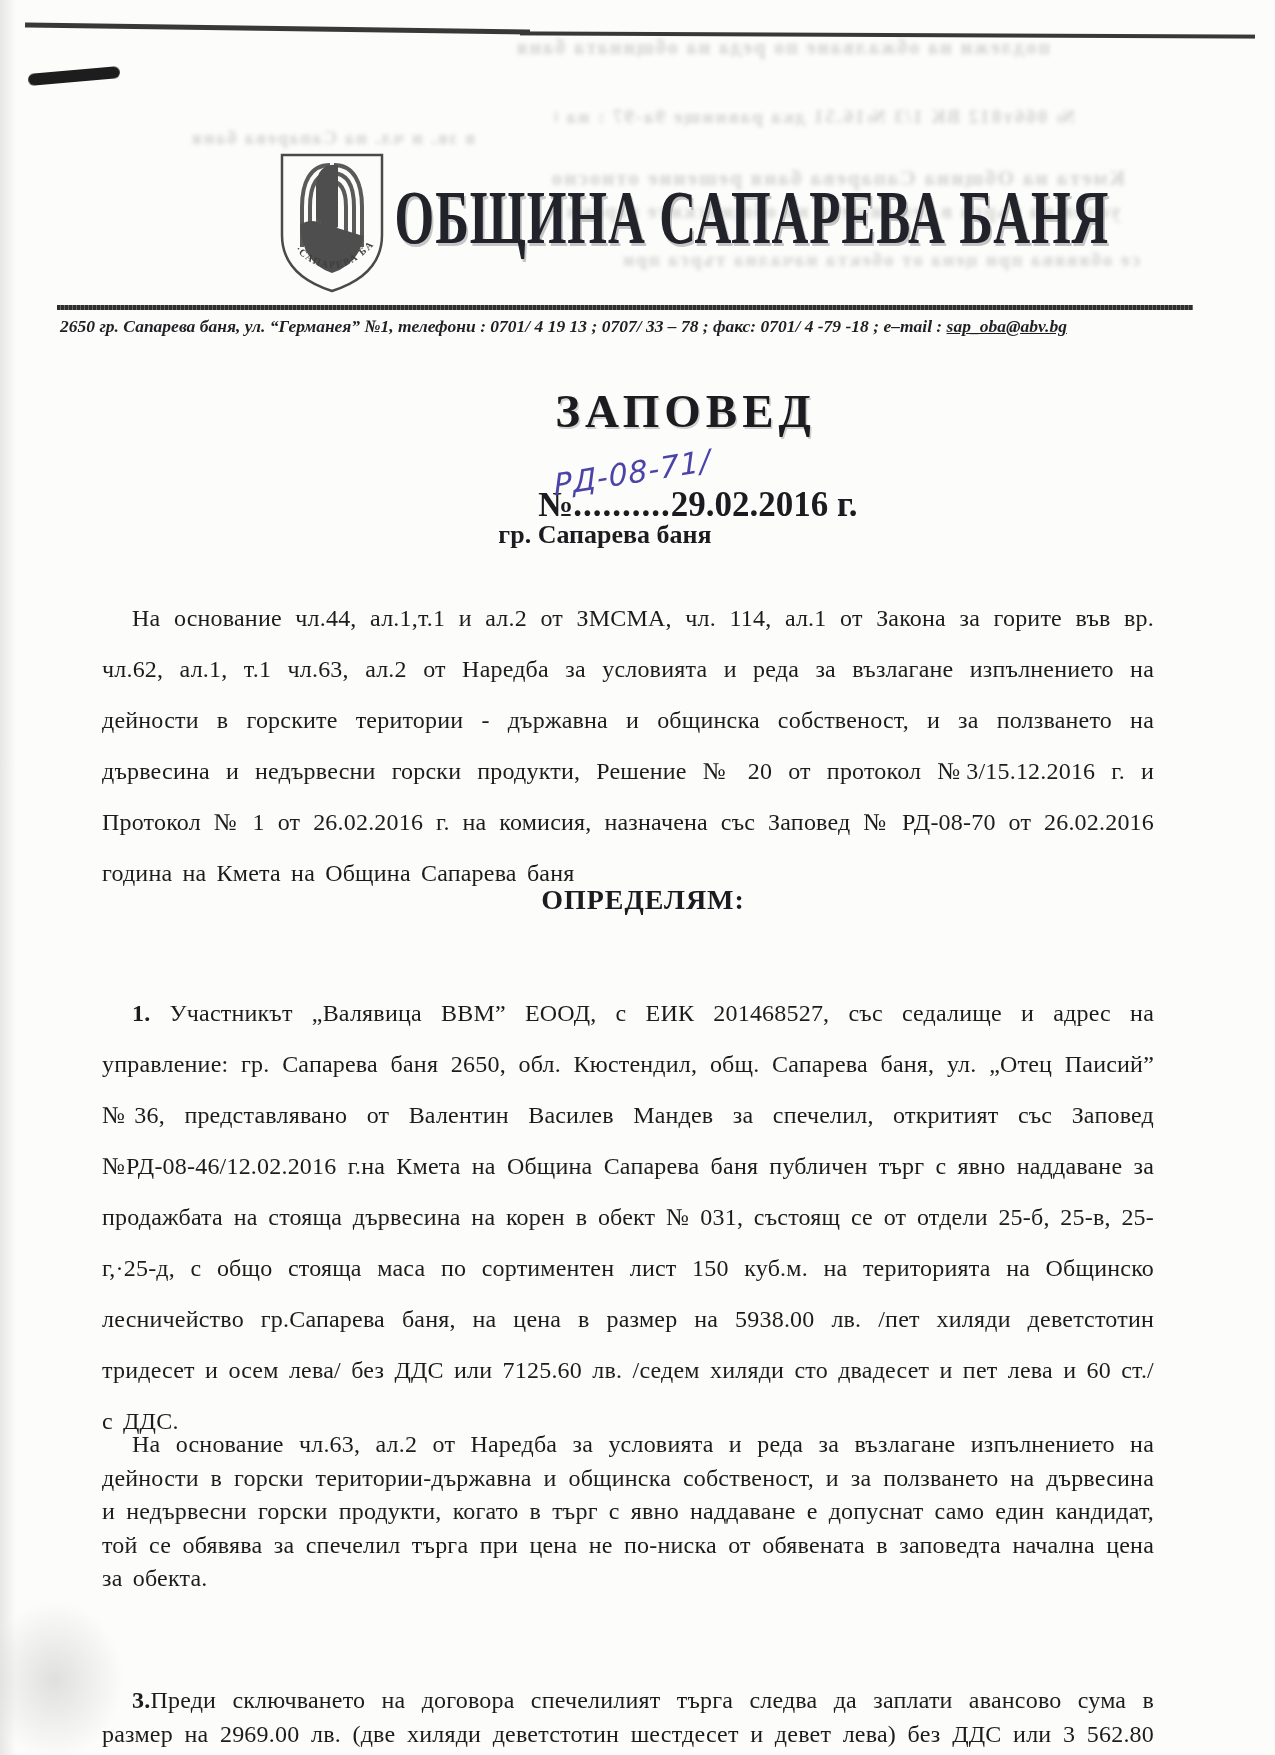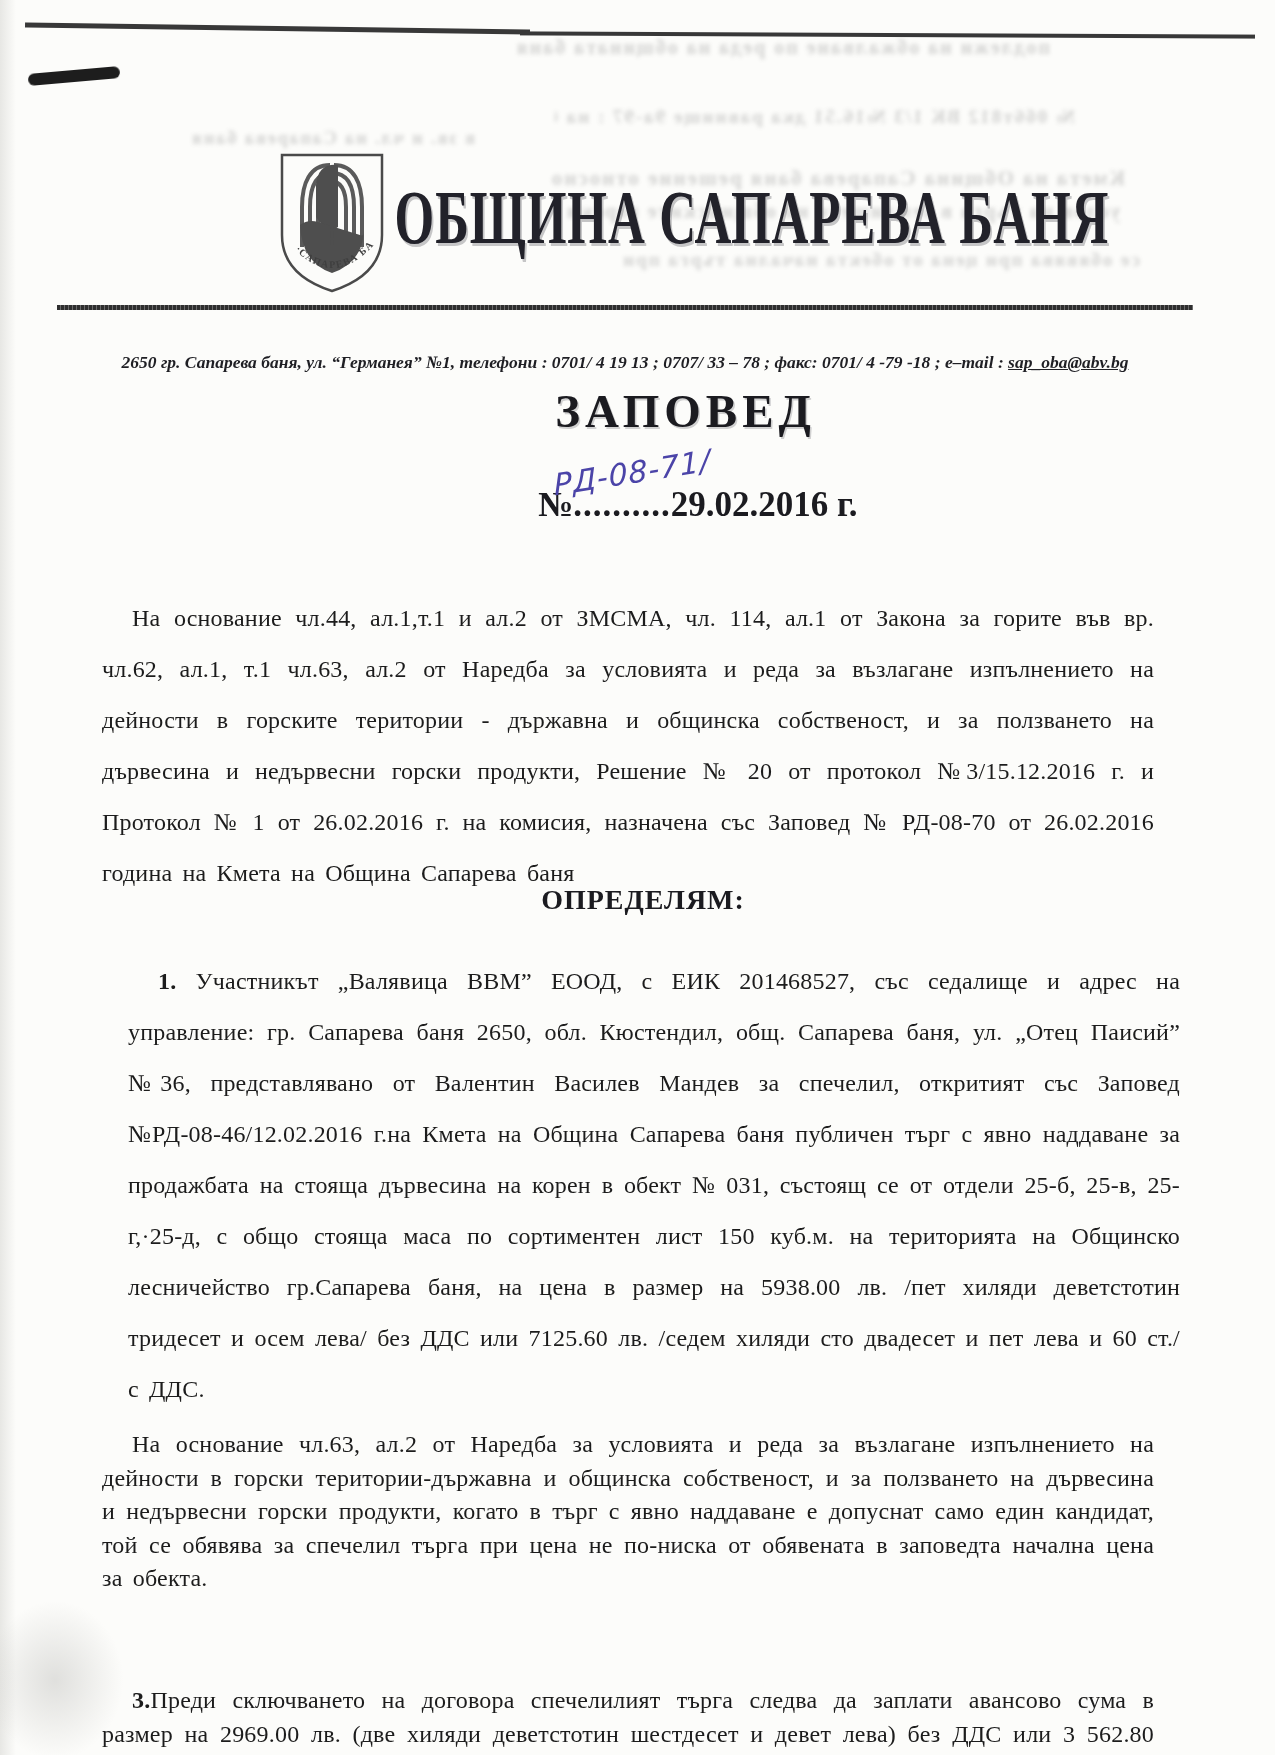--- a/index.html
+++ b/index.html
@@ -53,22 +53,22 @@
     transform:scale(0.88,1.32);transform-origin:center top;
     color:#22222a;
     text-shadow:2px 2px 0 rgba(110,110,115,.38);
   }
   .rule{
     position:absolute;left:57px;top:305px;width:1136px;height:5px;
     background:repeating-linear-gradient(90deg,#2e2e2e 0 3px,#6b6b6b 3px 4px);
   }
   .address{
     position:absolute;left:60px;top:314px;width:1130px;
-    text-align:center;font-style:italic;font-weight:bold;
-    font-size:17.5px;line-height:24px;color:#1f1f24;margin-top:36px;
+    font-style:italic;font-weight:bold;
+    font-size:17.5px;line-height:24px;color:#1f1f24;
   }
   .address .email{text-decoration:underline;}
 
   
   .doc-title{
     position:absolute;left:0;top:384px;width:1275px;margin:0;
     text-align:center;font-size:47px;font-weight:700;letter-spacing:5px;
     color:#1b1b20;text-shadow:1.5px 1.5px 0 rgba(110,110,115,.3);padding-left:48px;
   }
   .number-line{
@@ -96,21 +96,21 @@
     color:#1c1c1c;
   }
   .lh-a{line-height:51px;}
   .lh-b{line-height:33.5px;}
   .p-preamble{top:593px;}
   .determine{
     position:absolute;left:8px;top:884px;width:1270px;margin:0;
     text-align:center;font-size:28px;font-weight:700;letter-spacing:1px;
     color:#1b1b20;
   }
-  .p-item1{top:956px;margin-left:26px;}
+  .p-item1{top:988px;}
   .p-item2{top:1324px;}
   .p-legal{top:1428px;}
   .p-item3{top:1684px;}
   .item-num{font-weight:700;}
 </style>
 </head>
 <body>
 
 <div class="page">
 
@@ -143,20 +143,21 @@
       </text>
     </svg>
   </div>
   <h1 class="org-name">ОБЩИНА САПАРЕВА БАНЯ</h1>
   <div class="rule"></div>
   <div class="address"><span>2650 гр. Сапарева баня, ул. “Германея” №1, телефони : 0701/ 4 19 13 ; 0707/ 33 – 78 ; факс: 0701/ 4 -79 -18 ; e–mail : </span><span class="email">sap_oba@abv.bg</span></div>
 
   <h2 class="doc-title">ЗАПОВЕД</h2>
   <div class="number-line"><span>№</span><span class="dots">..........</span><span>29.02.2016 г.</span></div>
   <div class="handwritten">РД-08-71/</div>
+  <div class="place-line">гр. Сапарева баня</div>
 
   <p class="para lh-a p-preamble">На основание чл.44, ал.1,т.1 и ал.2 от ЗМСМА, чл. 114, ал.1 от Закона за горите във вр. чл.62, ал.1, т.1 чл.63, ал.2 от Наредба за условията и реда за възлагане изпълнението на дейности в горските територии - държавна и общинска собственост, и за ползването на дървесина и недървесни горски продукти, Решение № 20 от протокол №3/15.12.2016 г. и Протокол № 1 от 26.02.2016 г. на комисия, назначена със Заповед № РД-08-70 от 26.02.2016 година на Кмета на Община Сапарева баня</p>
 
   <h3 class="determine">ОПРЕДЕЛЯМ:</h3>
 
   <p class="para lh-a p-item1"><b class="item-num">1.</b> <span>Участникът „Валявица ВВМ” ЕООД, с ЕИК 201468527, със седалище и адрес на управление: гр. Сапарева баня 2650, обл. Кюстендил, общ. Сапарева баня, ул. „Отец Паисий” №36, представлявано от Валентин Василев Мандев за спечелил, откритият със Заповед №РД-08-46/12.02.2016 г.на Кмета на Община Сапарева баня публичен търг с явно наддаване за продажбата на стояща дървесина на корен в обект № 031, състоящ се от отдели 25-б, 25-в, 25-г,·25-д, с общо стояща маса по сортиментен лист 150 куб.м. на територията на Общинско лесничейство гр.Сапарева баня, на цена в размер на 5938.00 лв. /пет хиляди деветстотин тридесет и осем лева/ без ДДС или 7125.60 лв. /седем хиляди сто двадесет и пет лева и 60 ст./ с ДДС.</span></p>
 
 
   <p class="para lh-b p-legal">На основание чл.63, ал.2 от Наредба за условията и реда за възлагане изпълнението на дейности в горски територии-държавна и общинска собственост, и за ползването на дървесина и недървесни горски продукти, когато в търг с явно наддаване е допуснат само един кандидат, той се обявява за спечелил търга при цена не по-ниска от обявената в заповедта начална цена за обекта.</p>
 

